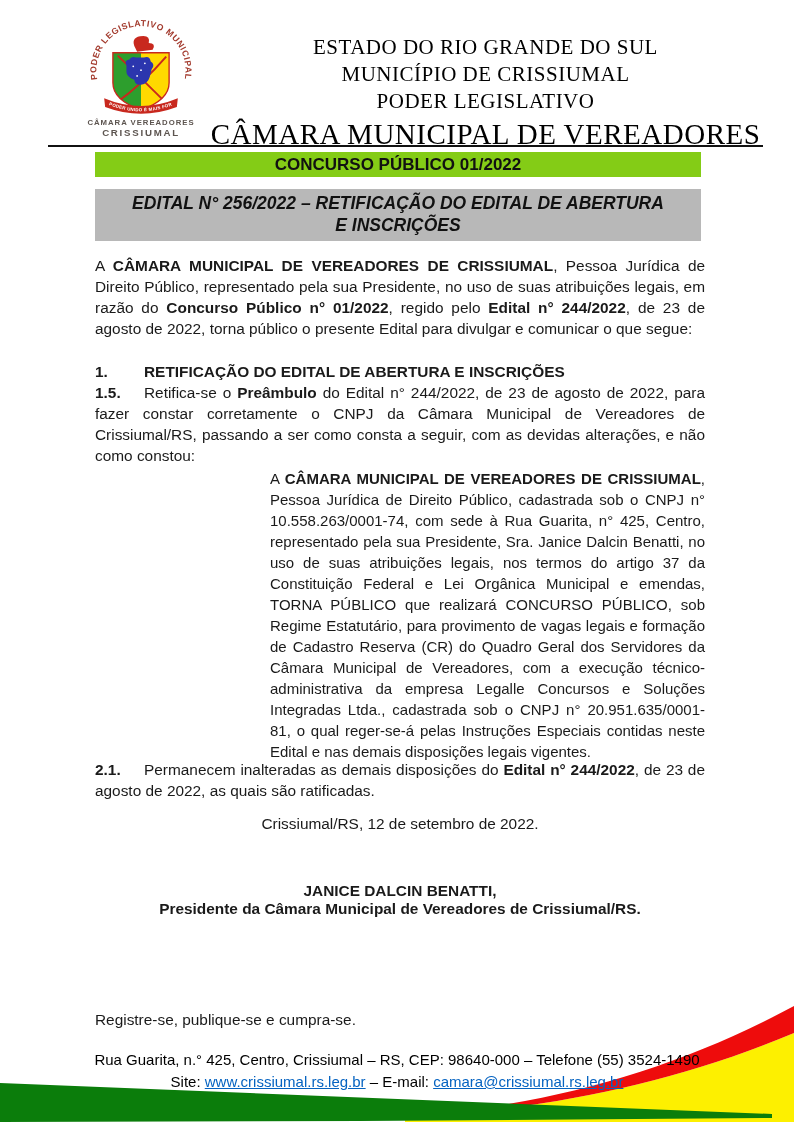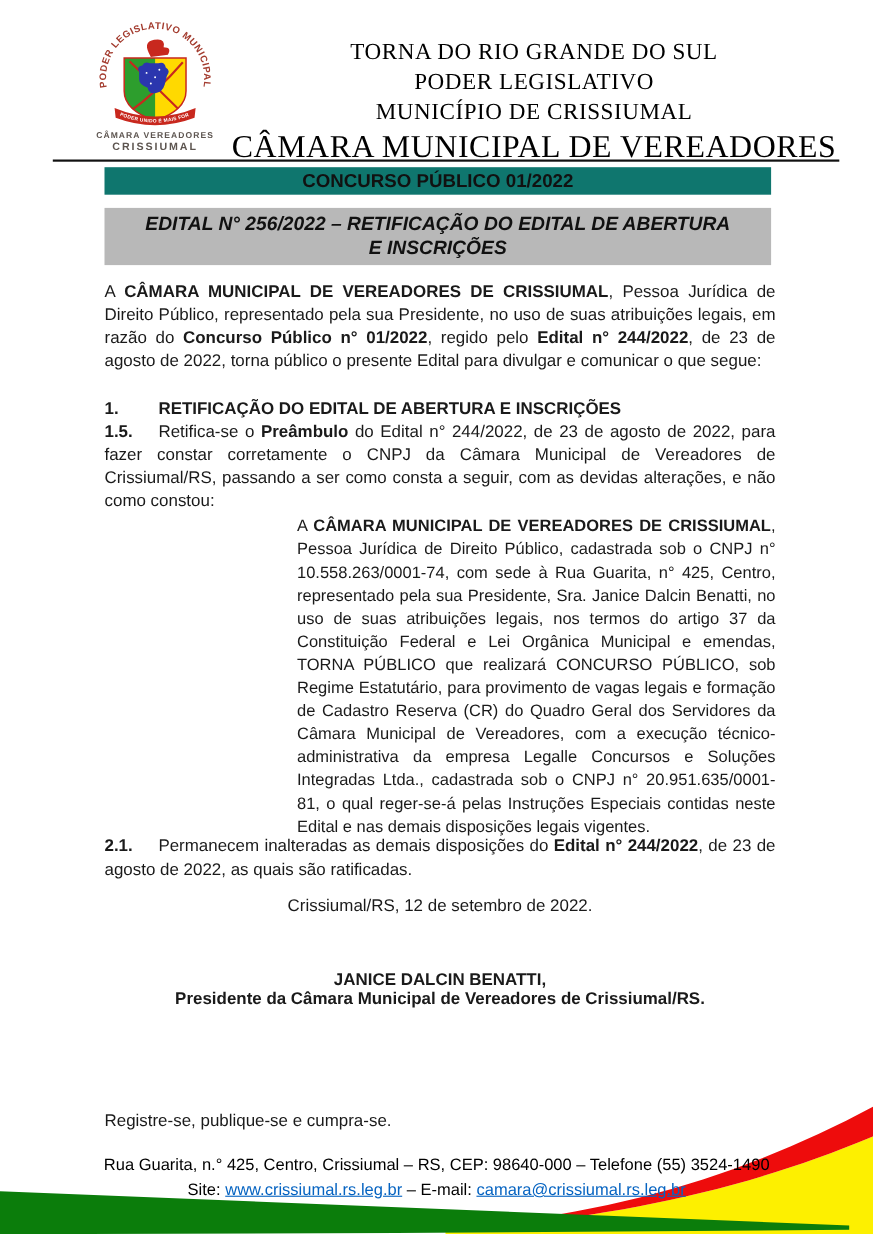--- a/index.html
+++ b/index.html
@@ -81,28 +81,28 @@
     <path d="M 22 89 Q 60 105 98 89 L 97 98 Q 60 112 23 98 Z" fill="#c8281e"></path>
     <text class="ribbon-text" fill="#ffffff" text-anchor="middle">
       <textPath href="#ribbonArc" startOffset="50%">O PODER UNIDO É MAIS FORTE</textPath>
     </text>
 
     <text class="logo-line1" x="60" y="117" text-anchor="middle" fill="#5d5550">CÂMARA VEREADORES</text>
     <text class="logo-line2" x="60" y="128" text-anchor="middle" fill="#5d5550">CRISSIUMAL</text>
   </svg>
 
   <div class="head-text">
-    <div class="head-line">TORNA DO RIO GRANDE DO SUL</div>
+    <div class="head-line">ESTADO DO RIO GRANDE DO SUL</div>
+    <div class="head-line">MUNICÍPIO DE CRISSIUMAL</div>
     <div class="head-line">PODER LEGISLATIVO</div>
-    <div class="head-line">MUNICÍPIO DE CRISSIUMAL</div>
     <div class="head-title">CÂMARA MUNICIPAL DE VEREADORES</div>
   </div>
   <div class="head-rule"></div>
 
-  <div class="banner banner1" style="background: #0f766e;">CONCURSO PÚBLICO 01/2022</div>
+  <div class="banner banner1" style="background: #84cc16;">CONCURSO PÚBLICO 01/2022</div>
   <div class="banner banner2" style="background: rgb(184, 184, 184);">EDITAL N° 256/2022 – RETIFICAÇÃO DO EDITAL DE ABERTURA E INSCRIÇÕES</div>
 
   <div class="doc">
 
     <p class="abs just" style="top:255px;margin:0;">
       <span><span>A </span><span style="font-weight: 700;">CÂMARA MUNICIPAL DE VEREADORES DE CRISSIUMAL</span><span>, Pessoa Jurídica de Direito Público, representado pela sua Presidente, no uso de suas atribuições legais, em razão do </span><span style="font-weight: 700;">Concurso Público n° 01/2022</span><span>, regido pelo </span><span style="font-weight: 700;">Edital n° 244/2022</span><span>, de 23 de agosto de 2022, torna público o presente Edital para divulgar e comunicar o que segue:</span></span>
     </p>
 
     <div class="abs heading" style="top:361px;">
       <span class="num">1.</span><span>RETIFICAÇÃO DO EDITAL DE ABERTURA E INSCRIÇÕES</span>

